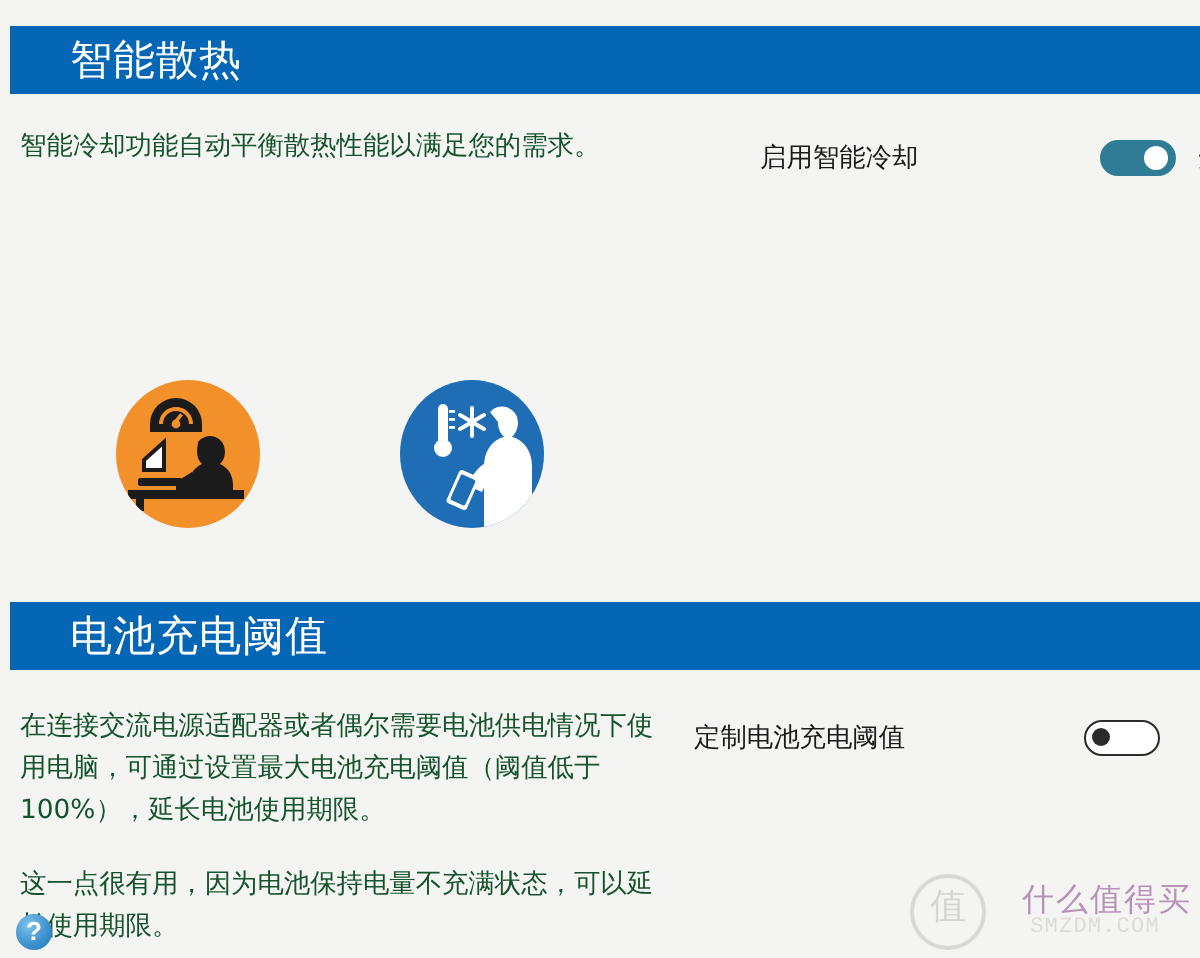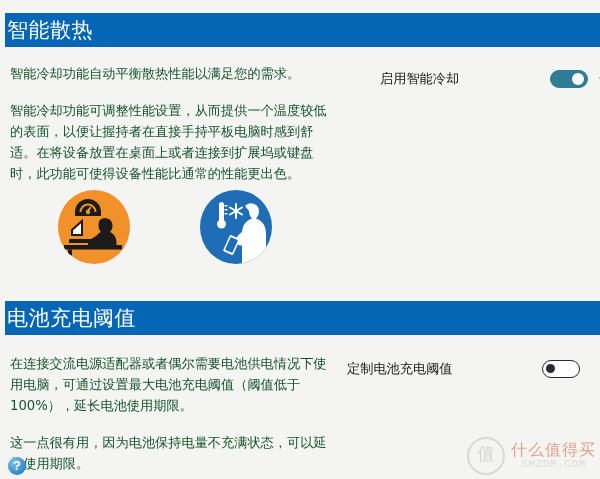--- a/index.html
+++ b/index.html
@@ -29,21 +29,21 @@
     height: 34px;
     background: #0466b5;
     display: flex;
     align-items: center;
   }
   .section-header .title {
     color: #ffffff;
     font-size: 21px;
     line-height: 21px;
     letter-spacing: 0.5px;
-    padding-left: 2px;
+    padding-left: 30px;
     font-weight: 400;
   }
 
   
   .text-col {
     position: absolute;
     left: 10px;
     width: 320px;
     color: #14532d;
     font-size: 13.2px;
@@ -149,23 +149,24 @@
     text-align: center;
     margin-right: 6px;
   }
   .wm-text {
     display: flex;
     flex-direction: column;
     justify-content: center;
   }
   .wm-cn {
     font-size: 16px;
-    color: #c2410c;
+    color: #701a75;
     letter-spacing: 1px;
     line-height: 17px;
+    margin-left: 12px;
   }
   .wm-en {
     font-size: 11px;
     color: #bdbdbd;
     letter-spacing: 0.6px;
     line-height: 13px;
     font-family: Liberation Mono, monospace;
     text-align: center;
   }
 </style>
@@ -173,21 +174,20 @@
 <body>
 
 <div class="page">
 
   <div class="section-header" style="top:13px;">
     <span class="title">智能散热</span>
   </div>
 
   <div class="text-col" style="top:63px;">
     <p>智能冷却功能自动平衡散热性能以满足您的需求。</p>
-    <p>智能冷却功能可调整性能设置，从而提供一个温度较低的表面，以便让握持者在直接手持平板电脑时感到舒适。在将设备放置在桌面上或者连接到扩展坞或键盘时，此功能可使得设备性能比通常的性能更出色。</p>
   </div>
 
   <div class="control-row" style="top:70px; left:347px;margin-left:33px;">
     <span class="control-label">启用智能冷却</span>
     <span class="toggle on">
       <span class="knob"></span>
     </span>
     <span class="toggle-state">开</span>
   </div>
 

